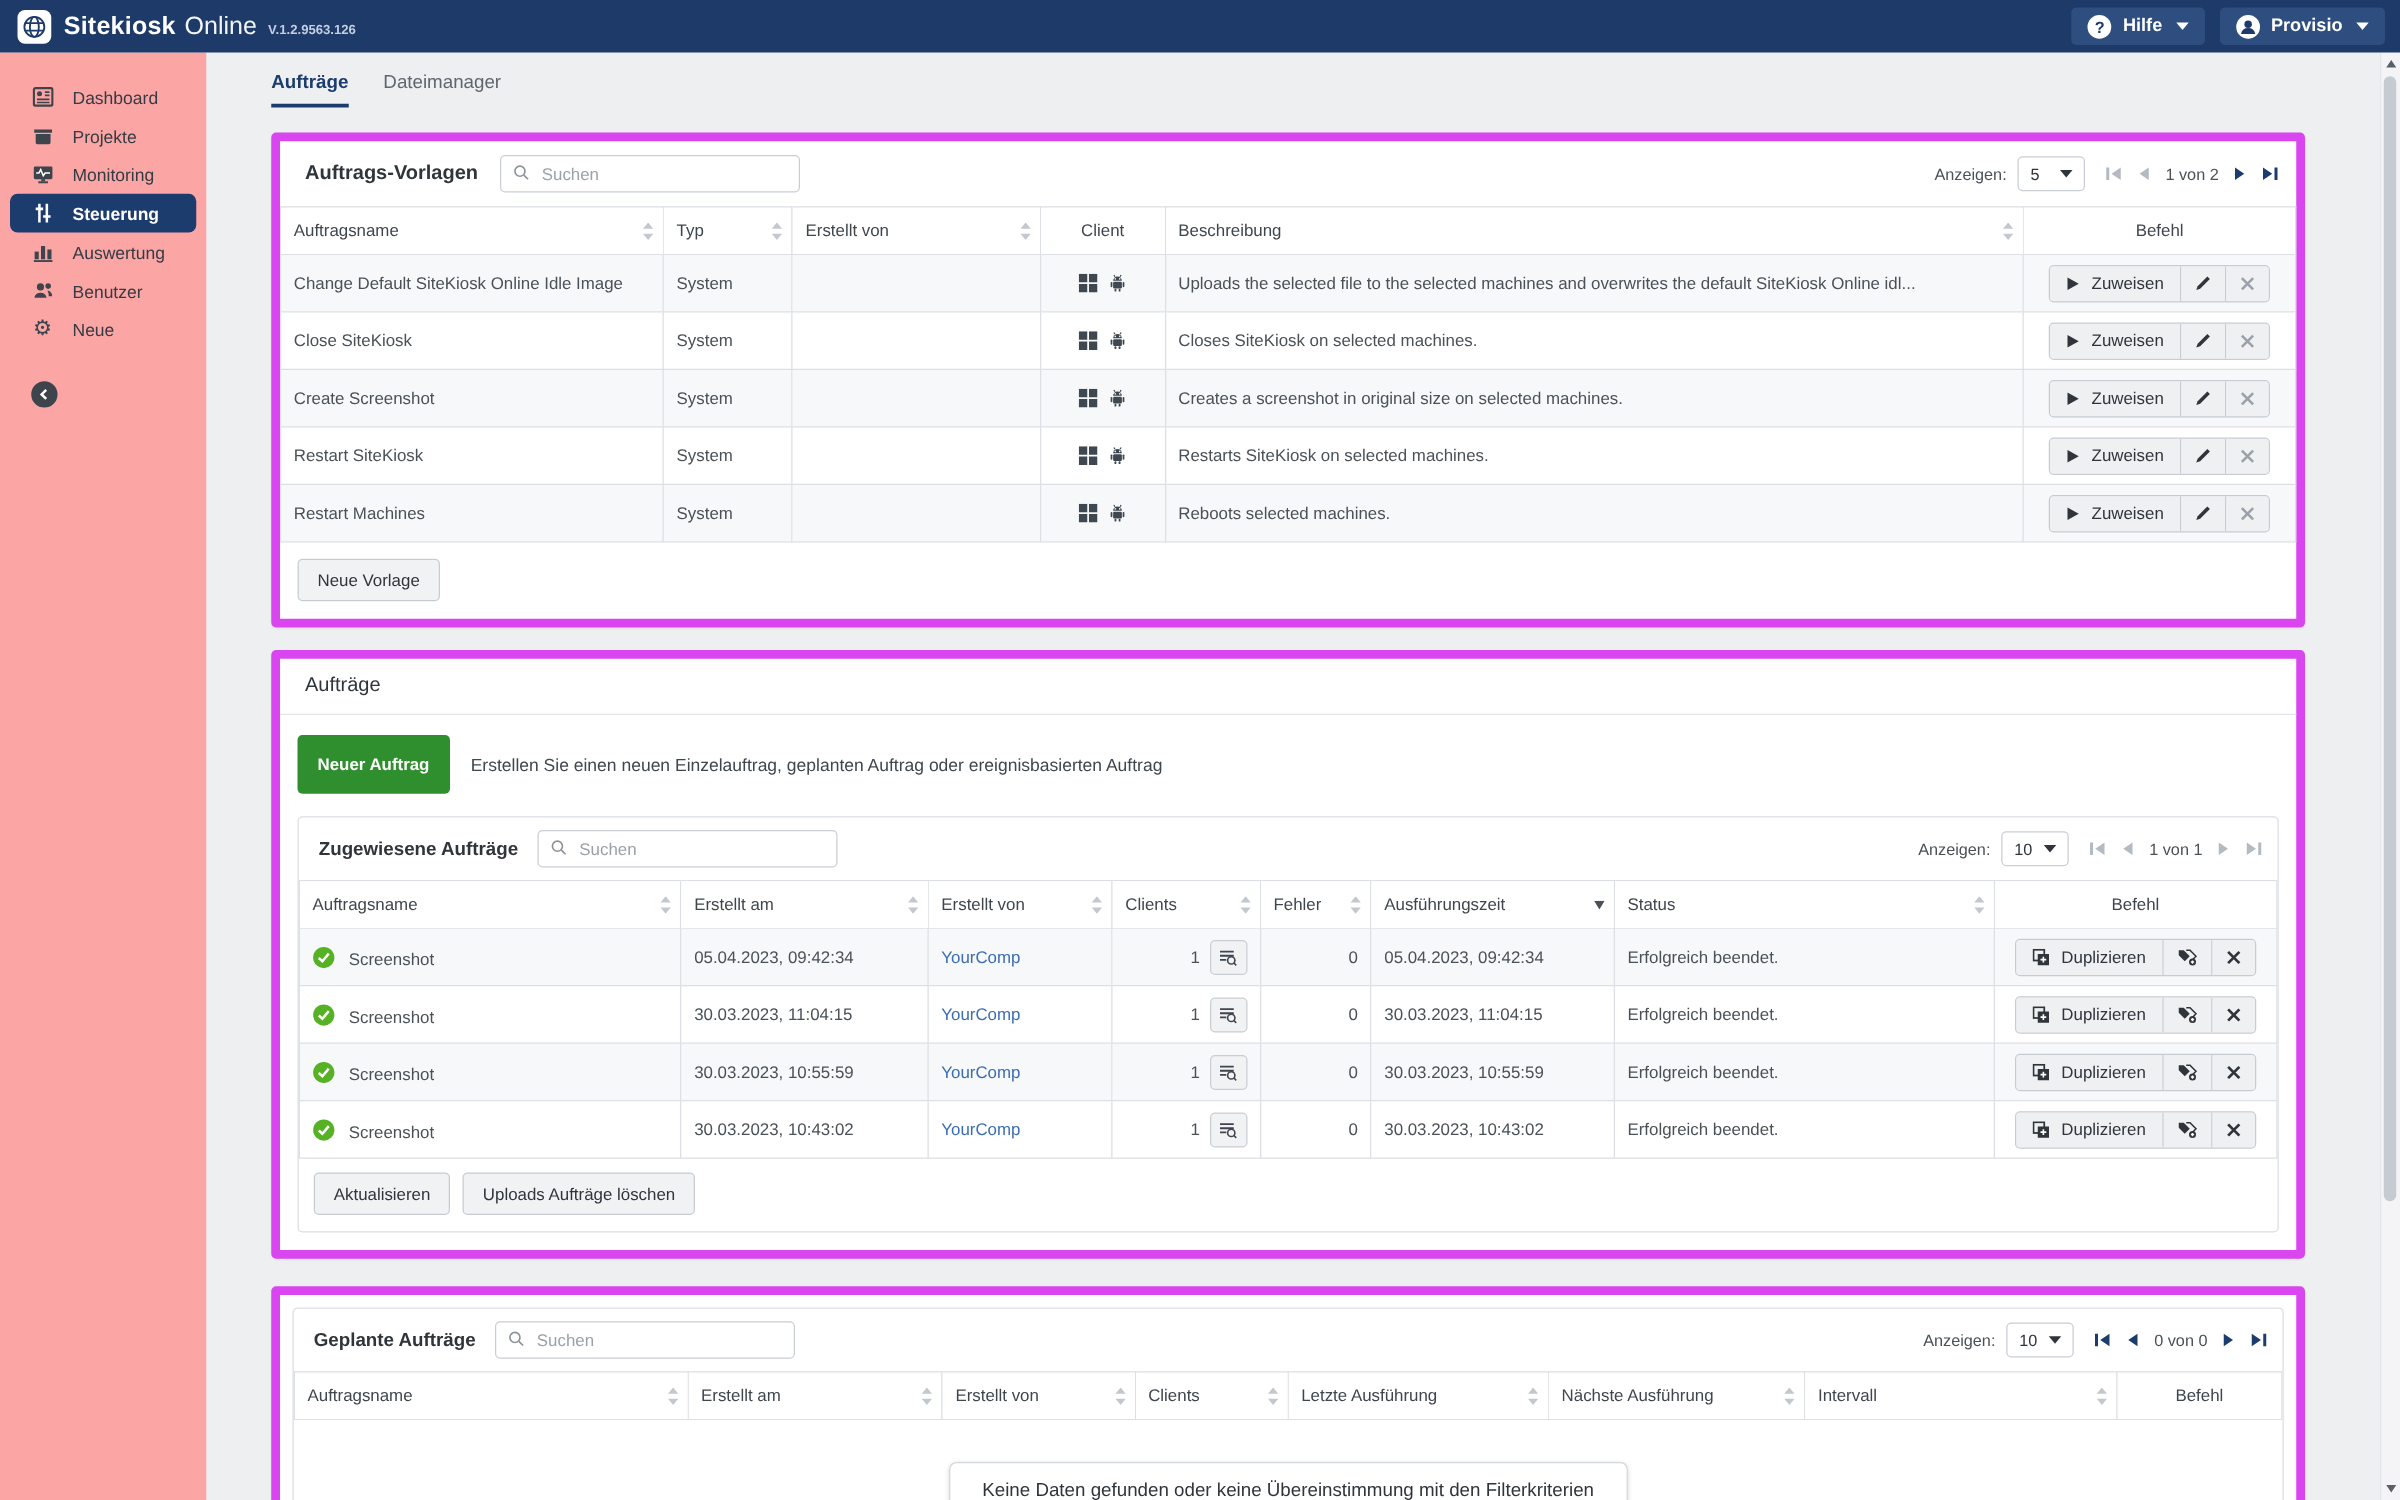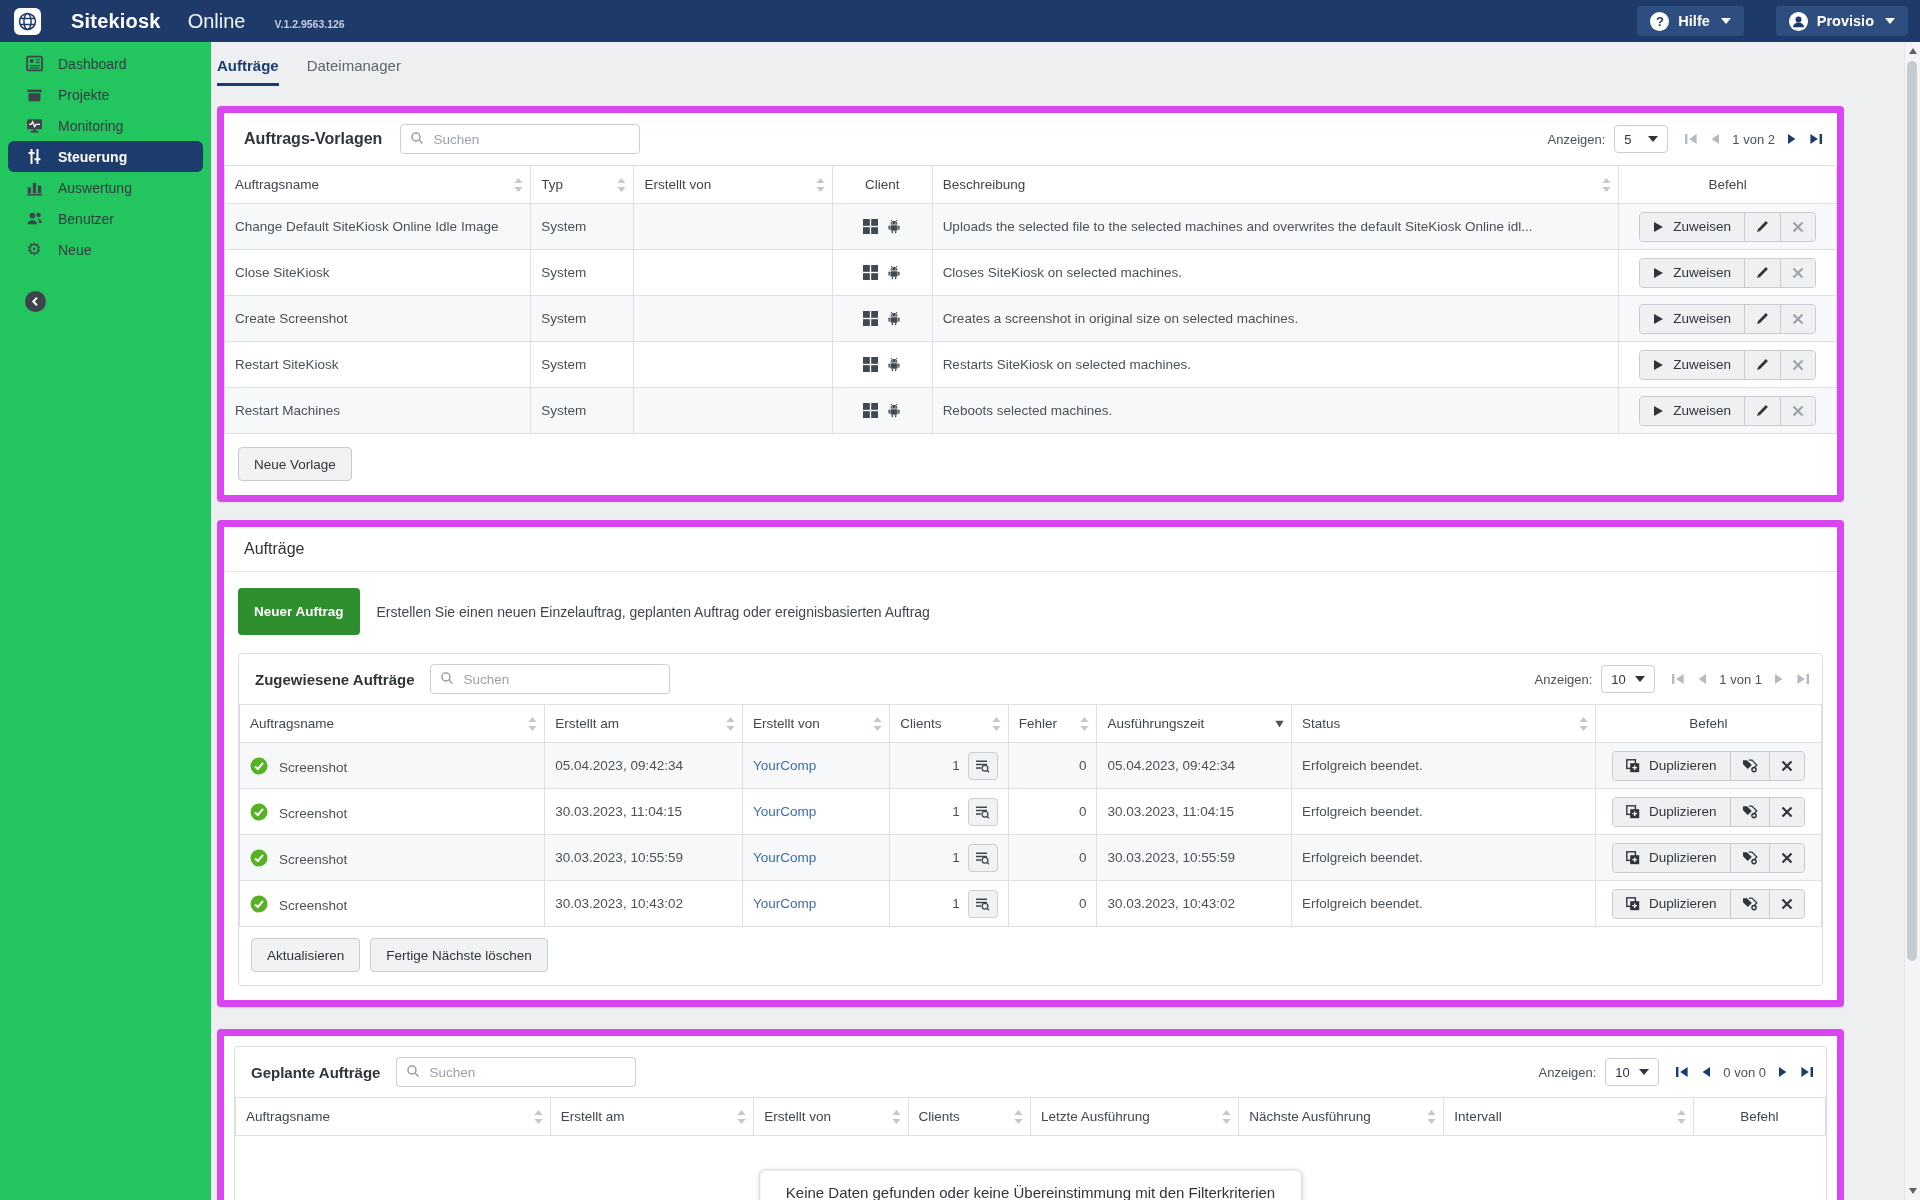--- a/index.html
+++ b/index.html
@@ -3,35 +3,35 @@
 <meta charset="utf-8">
 <style>
   html,body{margin:0;padding:0;}
   body{
     width:1920px;height:1200px;position:relative;overflow:hidden;
     background:#edeff1;font-family:"Liberation Sans",sans-serif;
     -webkit-font-smoothing:antialiased;color:#4a5157;
   }
   
   .topbar{position:absolute;top:0;left:0;right:0;height:42px;background:#1e3a68;
-    display:flex;align-items:center;padding:0 12px 0 14px;box-sizing:border-box;z-index:20;gap:20px;}
+    display:flex;align-items:center;padding:0 12px 0 14px;box-sizing:border-box;z-index:20;}
   .logo-box{width:27px;height:27px;background:#fff;border-radius:6px;display:flex;
     align-items:center;justify-content:center;margin-right:10px;flex:0 0 auto;}
   .brand{color:#fff;font-size:20px;font-weight:700;letter-spacing:.2px;}
   .brand-suffix{color:#f2f5fa;font-size:20px;font-weight:300;margin-left:7px;}
   .version{color:#c3cee1;font-size:10.5px;margin-left:9px;margin-top:6px;font-weight:700;}
   .topbar-spacer{flex:1;}
   .tb-btn{display:flex;align-items:center;gap:9px;background:#2d4e7e;border-radius:4px;
     height:30px;padding:0 13px;color:#fff;font-size:14.5px;font-weight:700;margin-left:12px;cursor:pointer;}
   .tb-circle{width:19px;height:19px;border-radius:50%;background:#fff;display:flex;
     align-items:center;justify-content:center;color:#1e3a68;font-size:13px;font-weight:700;}
   .caret-down{width:0;height:0;border-left:5px solid transparent;border-right:5px solid transparent;
     border-top:6px solid #fff;margin-left:2px;}
   
-  .sidebar{position:absolute;top:42px;left:0;bottom:0;width:211px;background:#22c55e;box-sizing:border-box;padding-top:6px;}
+  .sidebar{position:absolute;top:42px;left:0;bottom:0;width:165px;background:#fca5a5;box-sizing:border-box;padding-top:20px;}
   .side-item{display:flex;align-items:center;height:31px;margin:0 8px;border-radius:6px;
     padding-left:17px;color:#343b42;font-size:14px;cursor:pointer;}
   .side-item .s-icon{width:18px;height:18px;display:flex;align-items:center;justify-content:center;
     margin-right:15px;color:#3d444c;flex:0 0 auto;}
   .side-item.active{background:#1d3c6e;color:#fff;font-weight:700;}
   .side-item.active .s-icon{color:#fff;}
   .collapse-row{margin:26px 8px 0;padding-left:17px;}
   .collapse-btn{width:21px;height:21px;border-radius:50%;background:#3d444c;display:flex;
     align-items:center;justify-content:center;cursor:pointer;}
   
@@ -1000,21 +1000,21 @@
                         </span>
                 </span>
                     </div>
                   </td>
               </tr>
             </tbody>
           </table>
 
           <div class="sub-footer">
             <button class="btn">Aktualisieren</button>
-            <button class="btn">Fertige Nächste löschen</button>
+            <button class="btn">Uploads Aufträge löschen</button>
           </div>
         </div>
       </div>
     </div>
 
     <div class="card card3">
       <div class="subbox" style="margin-top:0;">
         <div class="sub-head">
           <span class="sub-title">Geplante Aufträge</span>
           <span class="search">

